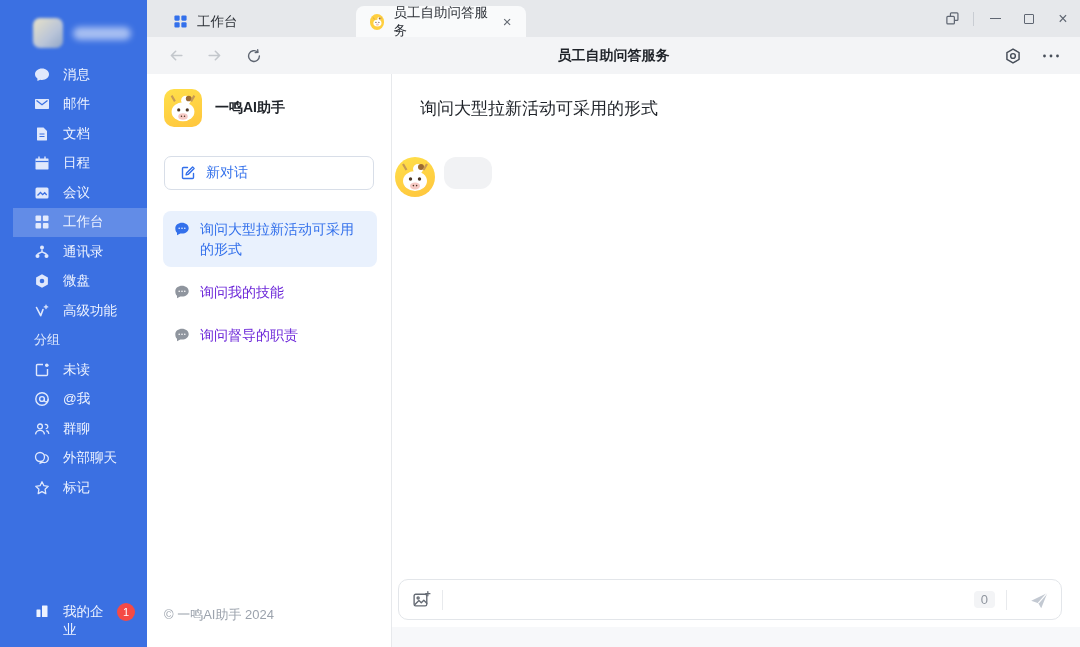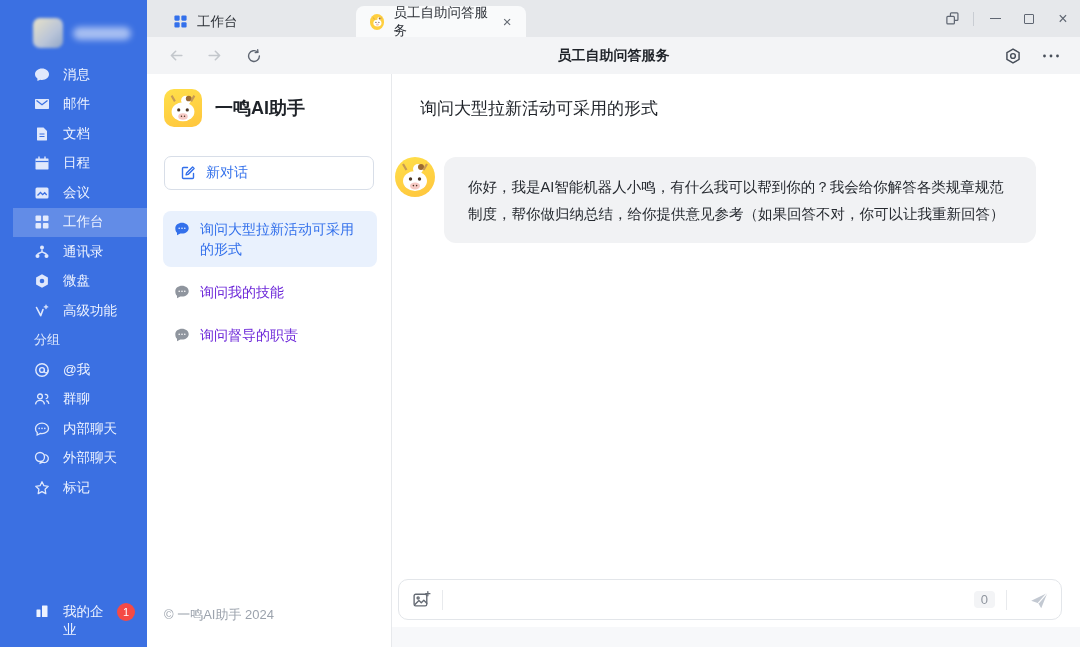--- a/index.html
+++ b/index.html
@@ -48,21 +48,21 @@
   .toolbar-right { margin-left:auto; display:flex; align-items:center; padding-right:10px; }
   .tool-btn { width:38px; height:30px; display:flex; align-items:center; justify-content:center; color:#474e59; cursor:pointer; }
 
   .content { flex:1; display:flex; min-height:0; background:#fff; }
 
   
   .panel { width:245px; border-right:1px solid #e7e9ec; display:flex; flex-direction:column; flex-shrink:0; }
   .panel-head { display:flex; align-items:center; gap:13px; padding:15px 16px 0 17px; }
   .bot-ava { border-radius:10px; background:linear-gradient(160deg,#ffe04a,#ffc53d); display:flex; align-items:center; justify-content:center; overflow:hidden; flex-shrink:0; }
   .bot-ava.sq38 { width:38px; height:38px; }
-  .panel-title { font-size:18px; font-weight:700; color:#1f2329; }
+  .panel-title { font-size:14px; font-weight:700; color:#1f2329; }
   .newchat { margin:29px 17px 0 17px; height:34px; background:#fff; border:1px solid #d8dee8; border-radius:7px;
     display:flex; align-items:center; gap:10px; padding-left:15px; color:#3370eb; font-size:14px; cursor:pointer; }
   .conv-list { margin:21px 14px 0 16px; display:flex; flex-direction:column; gap:7px; }
   .conv { display:flex; gap:10px; padding:8px 11px; font-size:14px; line-height:20px; color:#6d28d9; cursor:pointer; align-items:flex-start; border-radius:8px; }
   .conv .cicn { margin-top:2px; flex-shrink:0; color:#8f959e; }
   .conv.active { background:#e9f1fd; color:#3370eb; }
   .conv.active .cicn { color:#3370eb; }
   .panel-foot { margin-top:auto; padding:0 0 23px 17px; font-size:13px; color:#9ca3ad; }
 
   
@@ -182,48 +182,46 @@
           </svg>
         </span>
       <span>高级功能</span>
     </div>
 
     <div class="rail-group">分组</div>
 
     <div class="rail-item">
       <span class="icn">
           <svg viewBox="0 0 16 16" width="16" height="16" fill="none" stroke="currentColor" stroke-width="1.4">
+            <path d="M13.5 7v5.5c0 .6-.4 1-1 1h-9c-.6 0-1-.4-1-1v-9c0-.6.4-1 1-1H9"></path>
+            <circle cx="12.8" cy="3.2" r="1.8" fill="currentColor" stroke="none"></circle>
+          </svg>
+        </span>
+      <span>未读</span>
+    </div>
+    <div class="rail-item">
+      <span class="icn">
+          <svg viewBox="0 0 16 16" width="16" height="16" fill="none" stroke="currentColor" stroke-width="1.4">
             <circle cx="8" cy="8" r="6.2"></circle>
             <circle cx="8" cy="8" r="2.4"></circle>
             <path d="M10.4 8v1.2c0 1 .6 1.6 1.4 1.6 1.2 0 2.4-1 2.4-2.8" stroke-width="1.2"></path>
           </svg>
         </span>
       <span>@我</span>
     </div>
     <div class="rail-item">
       <span class="icn">
           <svg viewBox="0 0 16 16" width="16" height="16" fill="none" stroke="currentColor" stroke-width="1.3">
             <circle cx="6" cy="5.4" r="2.4"></circle>
             <path d="M1.5 13.3c.4-2.6 2.1-4 4.5-4s4.1 1.4 4.5 4"></path>
             <path d="M10.8 3.6a2.1 2.1 0 1 1 .9 4"></path>
             <path d="M12.3 9.5c1.5.4 2.3 1.6 2.6 3.3"></path>
           </svg>
         </span>
       <span>群聊</span>
-    </div>
-    <div class="rail-item">
-      <span class="icn">
-          <svg viewBox="0 0 16 16" width="16" height="16" fill="none" stroke="currentColor" stroke-width="1.3">
-            <path d="M8 2.2c3.6 0 6.5 2.3 6.5 5.2S11.6 12.6 8 12.6c-.6 0-1.1 0-1.6-.1L3.2 14v-2.4C2 10.6 1.5 9.5 1.5 7.4c0-2.9 2.9-5.2 6.5-5.2z"></path>
-            <circle cx="5.2" cy="7.4" r=".8" fill="currentColor" stroke="none"></circle>
-            <circle cx="8" cy="7.4" r=".8" fill="currentColor" stroke="none"></circle>
-            <circle cx="10.8" cy="7.4" r=".8" fill="currentColor" stroke="none"></circle>
-          </svg>
-        </span>
-      <span>内部聊天</span>
     </div>
     <div class="rail-item">
       <span class="icn">
           <svg viewBox="0 0 16 16" width="16" height="16" fill="none" stroke="currentColor" stroke-width="1.3">
             <circle cx="6" cy="7" r="4.5"></circle>
             <path d="M10.4 4.6a4 4 0 1 1-1.8 7.6l-2.4.9.5-2"></path>
           </svg>
         </span>
       <span>外部聊天</span>
     </div>
@@ -412,21 +410,20 @@
                 <circle cx="26" cy="10" r="3" fill="#9a6a33"></circle>
                 <path d="M8 7l3.5 6M32 7l-3.5 6" stroke="#c79a55" stroke-width="2.2" fill="none"></path>
                 <circle cx="15.5" cy="22" r="1.7" fill="#4a3524"></circle>
                 <circle cx="24.5" cy="22" r="1.7" fill="#4a3524"></circle>
                 <ellipse cx="20" cy="29" rx="5" ry="3.4" fill="#f6c9c4"></ellipse>
                 <circle cx="18.4" cy="28.6" r=".8" fill="#4a3524"></circle>
                 <circle cx="21.6" cy="28.6" r=".8" fill="#4a3524"></circle>
               </svg>
             </span>
           <div class="bubble">
-            <div class="bubble-text">你好，我是AI智能机器人小鸣，有什么我可以帮到你的？我会给你解答各类规章规范制度，帮你做归纳总结，给你提供意见参考（如果回答不对，你可以让我重新回答）</div>
           </div>
         </div>
 
         <div class="chat-spacer"></div>
 
         <div class="inputbar">
           <span class="in-icn">
               <svg viewBox="0 0 18 18" width="19" height="19" fill="none" stroke="currentColor" stroke-width="1.3" stroke-linecap="round" stroke-linejoin="round">
                 <rect x="2" y="4" width="12" height="11" rx="1.5"></rect>
                 <circle cx="5.8" cy="7.5" r="1"></circle>

